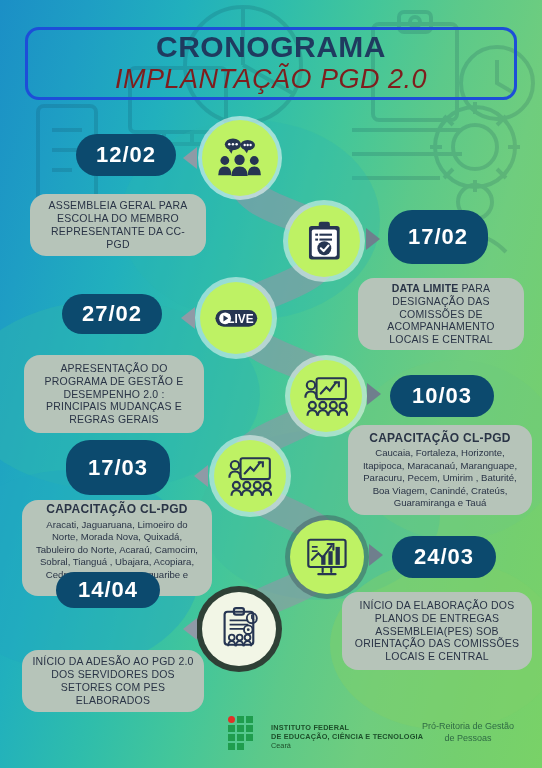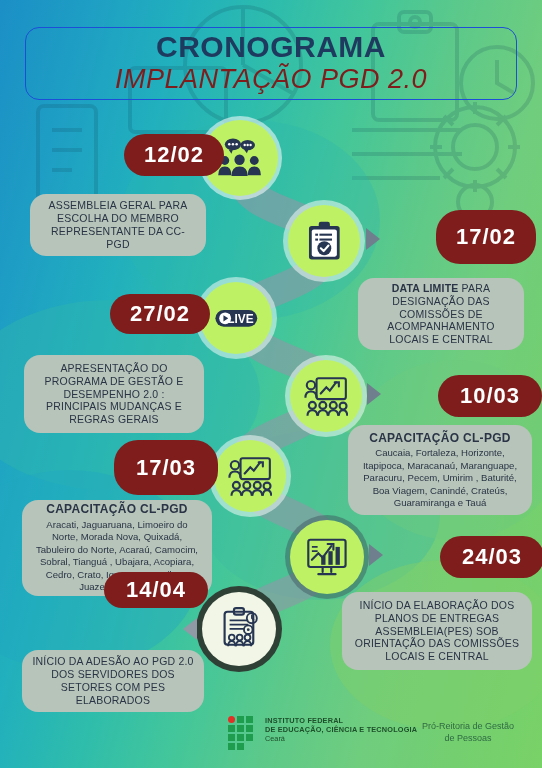--- a/index.html
+++ b/index.html
@@ -16,21 +16,21 @@
   
   .bg-deco { position:absolute; inset:0; pointer-events:none; opacity:.16; }
   .bg-deco svg { position:absolute; stroke:#0d3b52; fill:none; stroke-width:4; }
 
   
   .blob { position:absolute; border-radius:50%; pointer-events:none; }
 
   
   .header {
     position:absolute; left:25px; top:27px; width:492px; height:73px;
-    border:1px solid #1d4ed8; border-radius:14px;
+    border:3px solid #1d4ed8; border-radius:14px;
     display:flex; flex-direction:column; align-items:center; justify-content:center;
   }
   .header .t1 {
     font-size:30px; font-weight:bold; color:#1f3a5f;
     letter-spacing:.5px; line-height:1;
   }
   .header .t2 {
     font-size:27px; font-style:italic; color:#7f1d1d;
     letter-spacing:.5px; line-height:1.15; margin-top:2px;
   }
@@ -42,25 +42,24 @@
   .icircle {
     position:absolute; border-radius:50%;
     background:#bef264;
     display:flex; align-items:center; justify-content:center;
     z-index:6;
   }
   .icircle svg { width:62%; height:62%; }
 
   
   .pill {
-    position:absolute; background:#7f1d1d; border-radius:24px;
+    position:absolute; background:#0c4a6e; border-radius:24px;
     display:flex; align-items:center; justify-content:center;
     color:#ffffff; font-size:22px; font-weight:bold; letter-spacing:1px;
     z-index:7;
-    margin-left:48px;
   }
 
   
   .arrow { position:absolute; width:0; height:0; z-index:7; }
   .arrow.left  { border-top:11px solid transparent; border-bottom:11px solid transparent; border-right:14px solid #8f9aa6; }
   .arrow.right { border-top:11px solid transparent; border-bottom:11px solid transparent; border-left:14px solid #6f7f8d; }
 
   
   .card {
     position:absolute; background:#b6c4b9; border-radius:16px;
@@ -69,21 +68,21 @@
     padding:8px 10px; line-height:1.22;
   }
   .card .head { font-weight:bold; }
   .card.caps { font-size:10.5px; letter-spacing:.2px; }
   .card.cities { }
   .card.cities .head { font-size:12px; letter-spacing:.3px; margin-bottom:2px; }
   .card.cities .body { font-size:9.6px; line-height:1.3; }
 
   
   .footer { position:absolute; left:0; bottom:0; width:542px; height:62px; z-index:8; }
-  .logo-wrap { position:absolute; left:228px; top:10px; display:flex; align-items:flex-start; gap:7px; }
+  .logo-wrap { position:absolute; left:228px; top:10px; display:flex; align-items:flex-end; gap:13px; }
   .logo-grid { width:30px; height:34px; position:relative; }
   .logo-grid i { position:absolute; width:7px; height:7px; background:#1f9d4e; display:block; }
   .logo-grid .dot { border-radius:50%; background:#e03127; }
   .logo-text { color:#1d4f2a; line-height:1.25; }
   .logo-text .l1 { font-size:7.3px; font-weight:bold; letter-spacing:.2px; }
   .logo-text .l2 { font-size:7.3px; font-weight:bold; letter-spacing:.2px; }
   .logo-text .l3 { font-size:7.3px; }
   .prg {
     position:absolute; left:404px; top:14px; width:128px; text-align:center;
     color:#2f6b44; font-size:9px; line-height:1.35;

